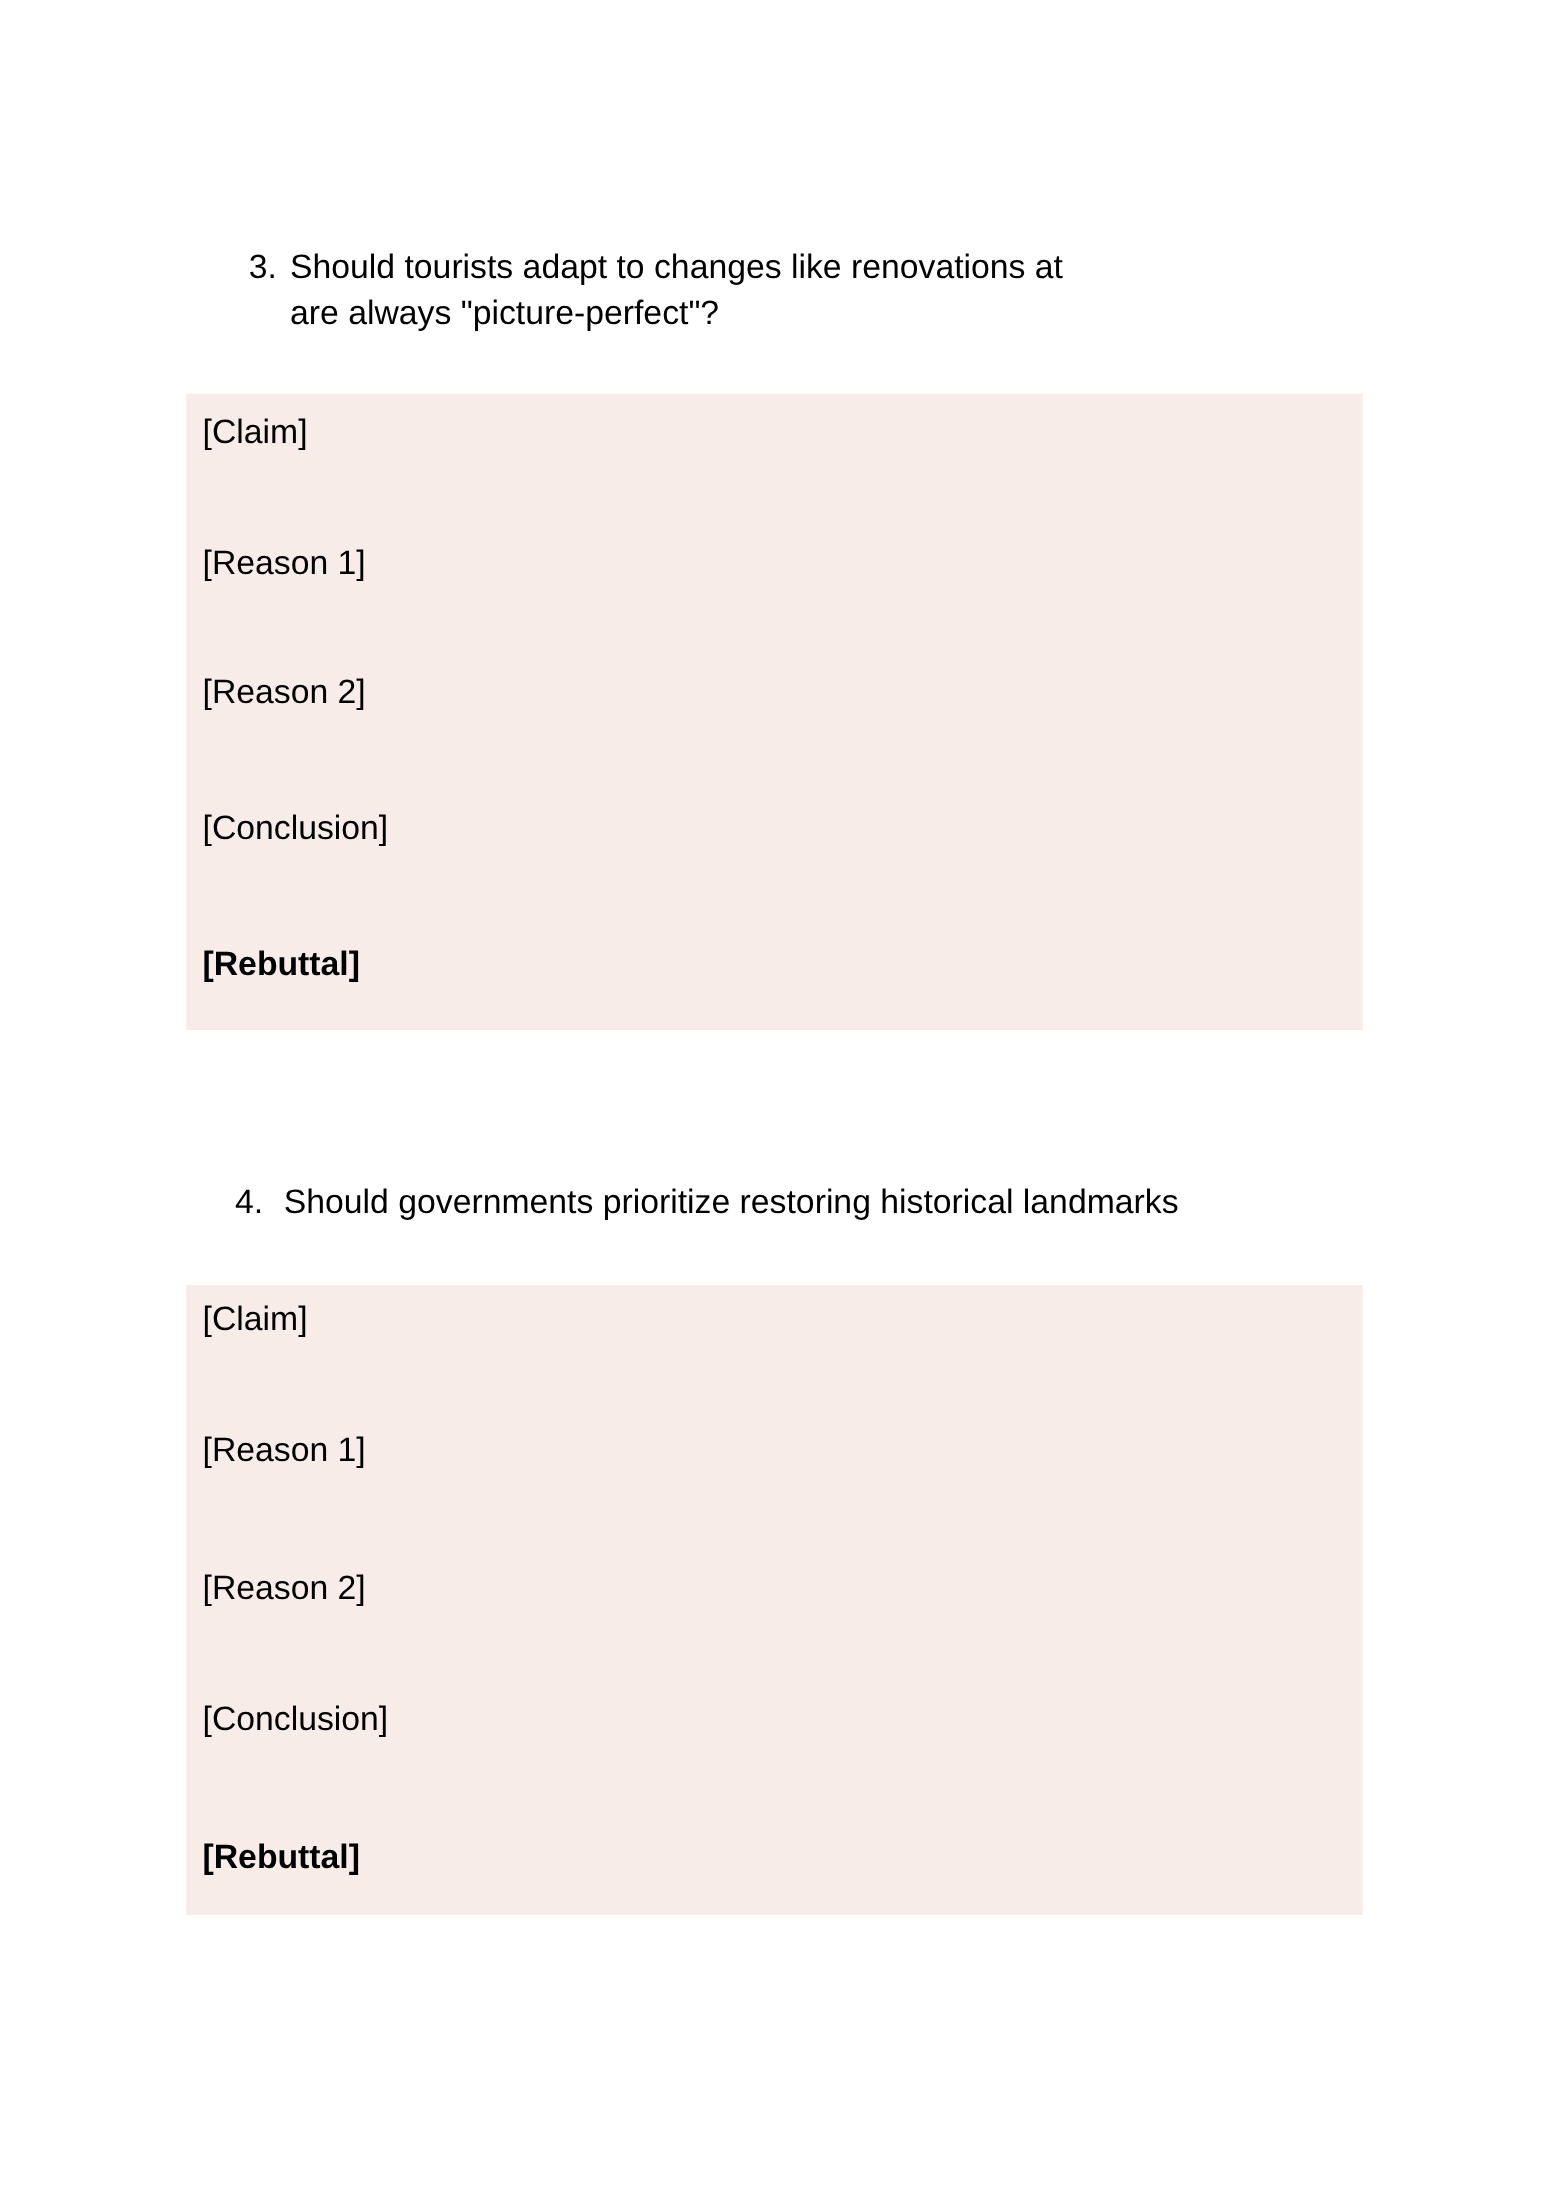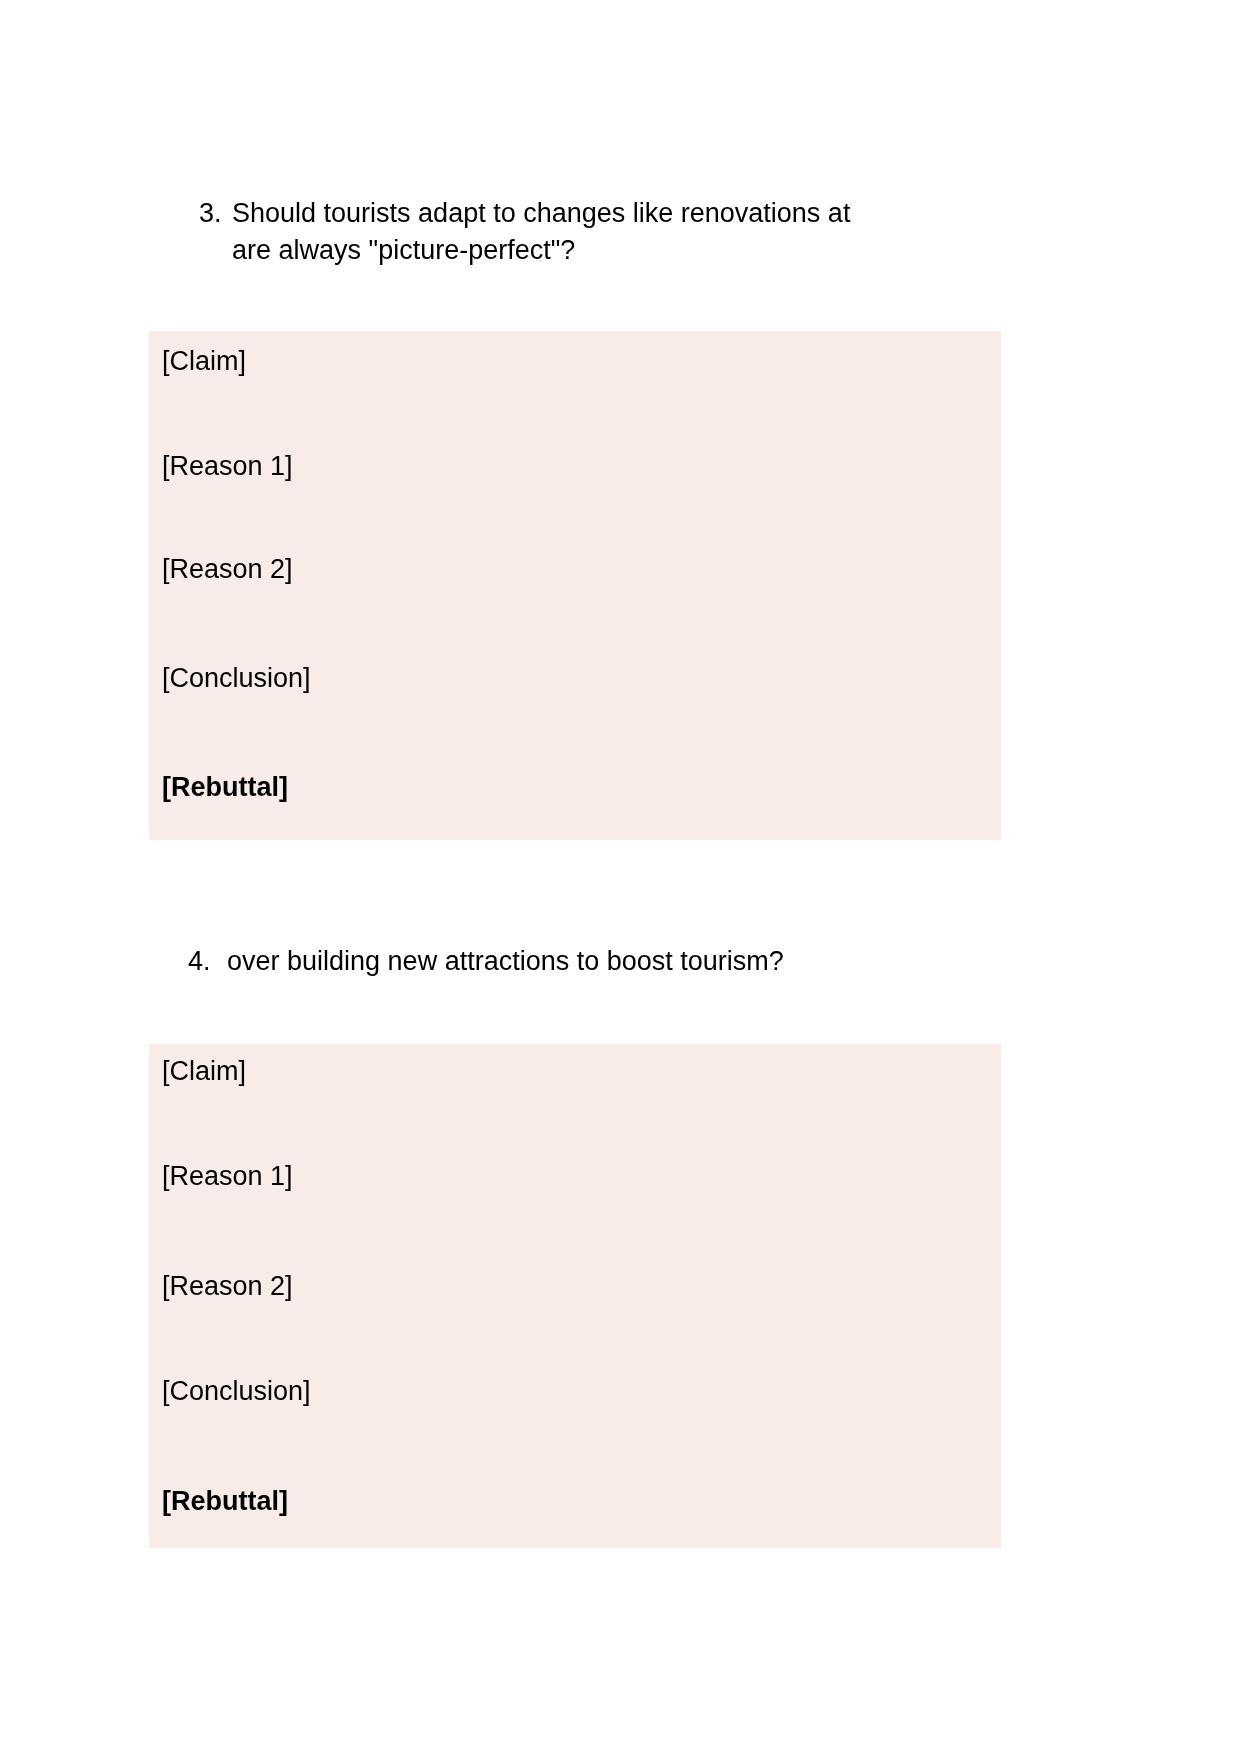--- a/index.html
+++ b/index.html
@@ -28,23 +28,22 @@
     left: 0;
     top: 0;
   }
   .qlines { margin-left: 33px; }
   #q4 .qlines { margin-left: 39px; }
   .qline { white-space: nowrap; }
 
   .answer-box {
     position: absolute;
     left: 149px;
-    width: 852px;
+    width: 941px;
     background: #f8ece8;
-    margin-top: 16px;
   }
   #box1 { top: 315px; height: 509px; }
   #box2 { top: 1028px; height: 504px; }
 
   .field {
     position: absolute;
     left: 13px;
     font-size: 27px;
     line-height: 37px;
     white-space: nowrap;
@@ -68,21 +67,21 @@
     <div class="field" style="top:12px">[Claim]</div>
     <div class="field" style="top:117px">[Reason 1]</div>
     <div class="field" style="top:220px">[Reason 2]</div>
     <div class="field" style="top:329px">[Conclusion]</div>
     <div class="field rebuttal" style="top:438px">[Rebuttal]</div>
   </div>
 
   <div class="question" id="q4">
     <span class="qnum">4.</span>
     <div class="qlines">
-      <div class="qline">over building new attractions to boost tourism?</div>
+      <div class="qline">Should governments prioritize restoring historical landmarks</div>
     </div>
   </div>
 
   <div class="answer-box" id="box2">
     <div class="field" style="top:9px">[Claim]</div>
     <div class="field" style="top:114px">[Reason 1]</div>
     <div class="field" style="top:224px">[Reason 2]</div>
     <div class="field" style="top:329px">[Conclusion]</div>
     <div class="field rebuttal" style="top:439px">[Rebuttal]</div>
   </div>

